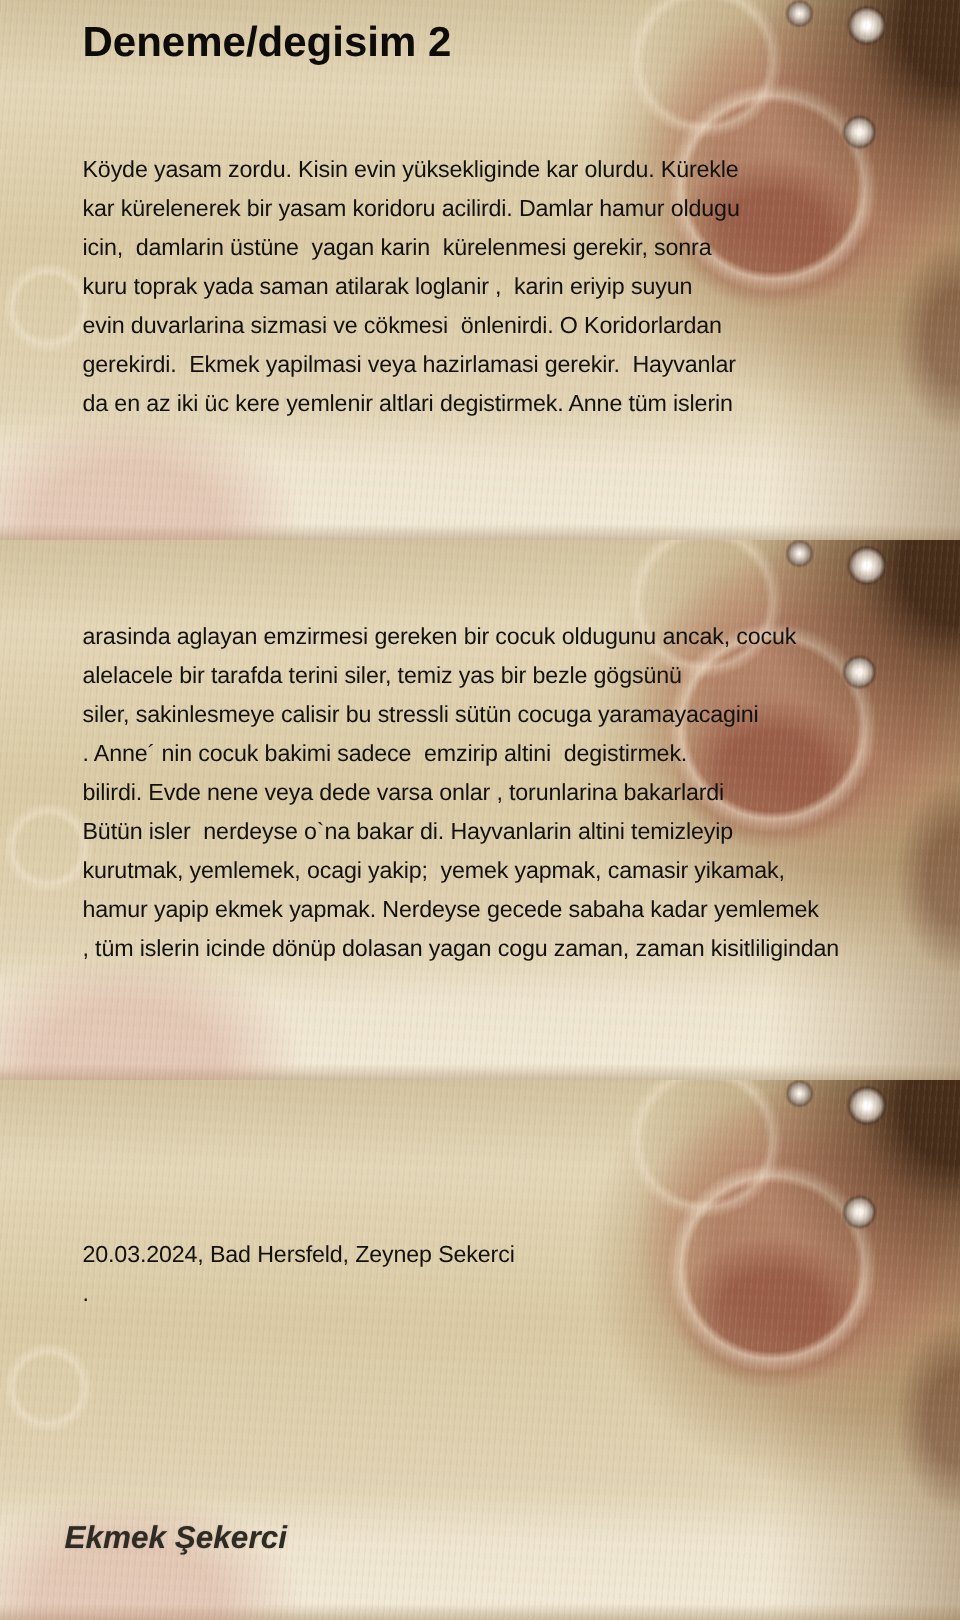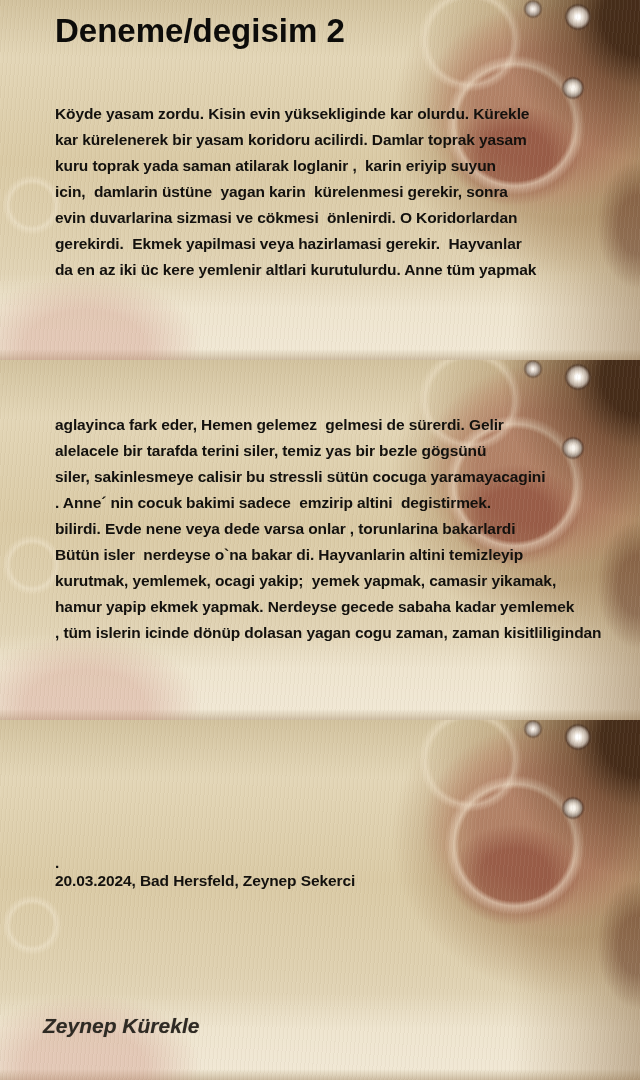--- a/index.html
+++ b/index.html
@@ -42,41 +42,41 @@
       repeat-y, repeat-y,
       no-repeat,
       repeat-y,
       repeat-y;
   }
   .title {
     position: absolute;
     left: 55px;
     top: 12px;
     margin: 0;
-    font-size: 33px;
+    font-size: 28px;
     font-weight: bold;
     color: #0d0c0a;
     white-space: pre;
   }
   .stanza {
     position: absolute;
     left: 55px;
   }
   .s1 { top: 101px; }
   .s2 { top: 412px; }
   .s3 { top: 772px; }
   .line, .sig-line {
     font-size: 15.5px;
-    font-weight: bold;
+    font-weight: normal;
     color: #13110e;
     line-height: 26px;
     white-space: pre;
     letter-spacing: -0.1px;
   }
-  .signature { position: absolute; left: 55px; top: 824px; margin-top: 44px; }
+  .signature { position: absolute; left: 55px; top: 824px; }
   .signature-dot { position: absolute; left: 55px; top: 850px; }
   .footer-author {
     position: absolute;
     left: 43px;
     top: 1014px;
     font-size: 21px;
     font-weight: bold;
     font-style: italic;
     color: #2e2a24;
     text-shadow: 0 0 1px rgba(60,50,40,0.4);
@@ -84,38 +84,38 @@
   }
 </style>
 </head>
 <body>
 
 <div class="page">
   <h1 class="title">Deneme/degisim 2</h1>
 
   <div class="stanza s1">
     <div class="line">Köyde yasam zordu. Kisin evin yüksekliginde kar olurdu. Kürekle</div>
-    <div class="line">kar kürelenerek bir yasam koridoru acilirdi. Damlar toprak yasam</div>
+    <div class="line">kar kürelenerek bir yasam koridoru acilirdi. Damlar hamur oldugu</div>
+    <div class="line">icin,  damlarin üstüne  yagan karin  kürelenmesi gerekir, sonra</div>
     <div class="line">kuru toprak yada saman atilarak loglanir ,  karin eriyip suyun</div>
-    <div class="line">icin,  damlarin üstüne  yagan karin  kürelenmesi gerekir, sonra</div>
     <div class="line">evin duvarlarina sizmasi ve cökmesi  önlenirdi. O Koridorlardan</div>
     <div class="line">gerekirdi.  Ekmek yapilmasi veya hazirlamasi gerekir.  Hayvanlar</div>
-    <div class="line">da en az iki üc kere yemlenir altlari kurutulurdu. Anne tüm yapmak</div>
+    <div class="line">da en az iki üc kere yemlenir altlari degistirmek. Anne tüm islerin</div>
   </div>
 
   <div class="stanza s2">
-    <div class="line">aglayinca fark eder, Hemen gelemez  gelmesi de sürerdi. Gelir</div>
+    <div class="line">arasinda aglayan emzirmesi gereken bir cocuk oldugunu ancak, cocuk</div>
     <div class="line">alelacele bir tarafda terini siler, temiz yas bir bezle gögsünü</div>
     <div class="line">siler, sakinlesmeye calisir bu stressli sütün cocuga yaramayacagini</div>
     <div class="line">. Anne´ nin cocuk bakimi sadece  emzirip altini  degistirmek.</div>
     <div class="line">bilirdi. Evde nene veya dede varsa onlar , torunlarina bakarlardi</div>
     <div class="line">Bütün isler  nerdeyse o`na bakar di. Hayvanlarin altini temizleyip</div>
     <div class="line">kurutmak, yemlemek, ocagi yakip;  yemek yapmak, camasir yikamak,</div>
     <div class="line">hamur yapip ekmek yapmak. Nerdeyse gecede sabaha kadar yemlemek</div>
     <div class="line">, tüm islerin icinde dönüp dolasan yagan cogu zaman, zaman kisitliligindan</div>
   </div>
 
 
   <div class="signature sig-line">20.03.2024, Bad Hersfeld, Zeynep Sekerci</div>
   <div class="signature-dot sig-line">.</div>
 
-  <div class="footer-author">Zeynep Kürekle</div>
+  <div class="footer-author">Ekmek Şekerci</div>
 </div>
 
 </body></html>

